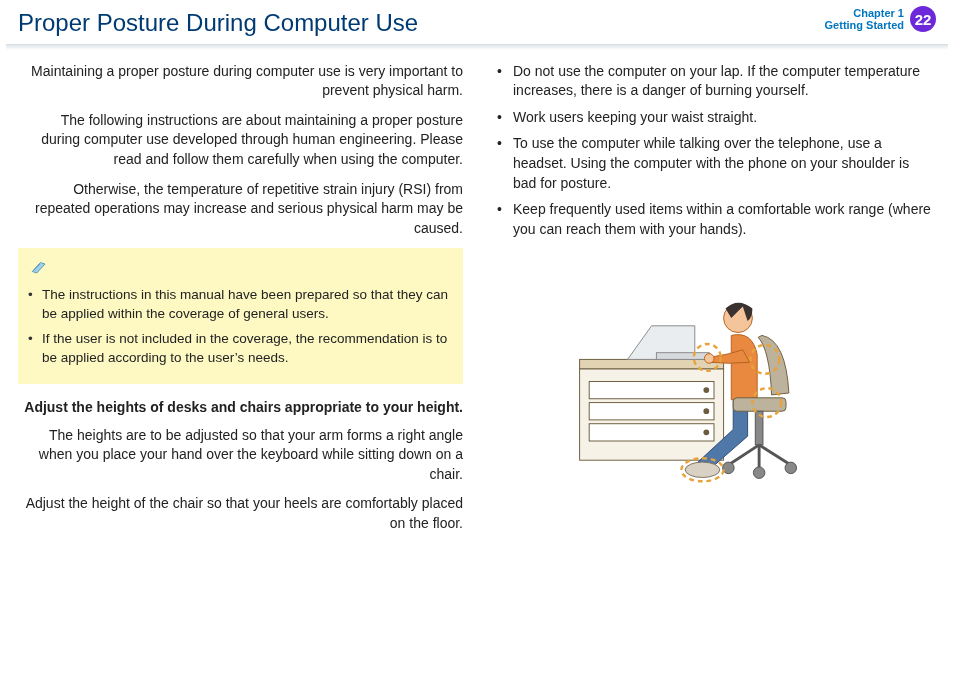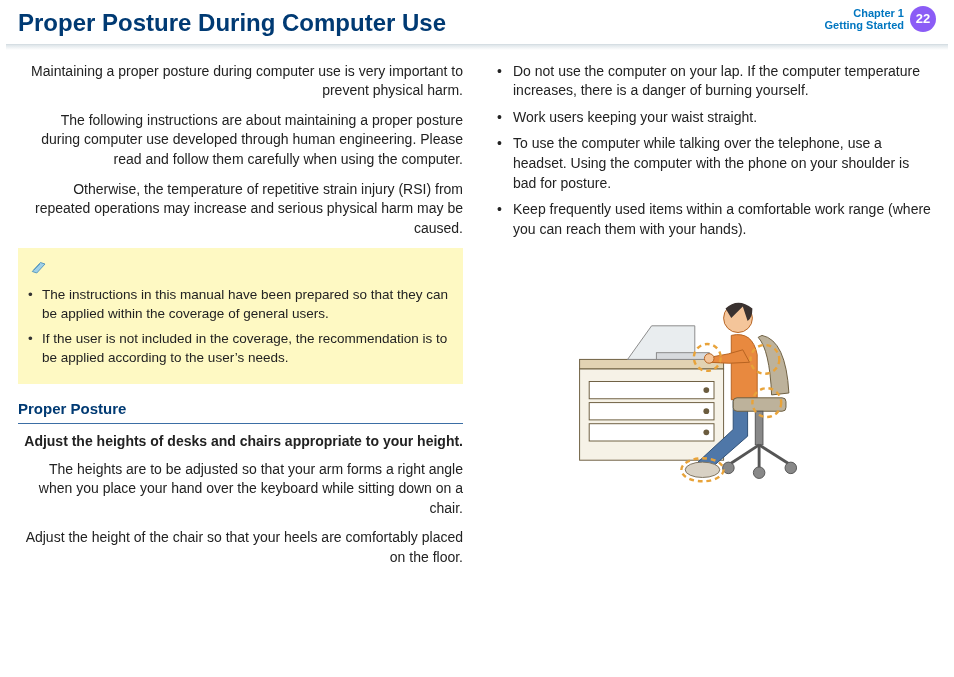--- a/index.html
+++ b/index.html
@@ -15,46 +15,46 @@
   }
   .header {
     display: flex;
     justify-content: space-between;
     align-items: flex-start;
     padding: 6px 18px 4px 18px;
     position: relative;
   }
   .header-title {
     font-size: 24px;
-    font-weight: 700;
+    font-weight: 400;
     color: #003a73;
   }
   .header-right {
     display: flex;
     align-items: center;
     gap: 6px;
   }
   .chapter-block {
     text-align: right;
     font-size: 11px;
     line-height: 1.1;
     color: #0076c0;
     font-weight: 700;
   }
   .page-badge {
     width: 26px;
     height: 26px;
-    background: #8b5cf6;
+    background: #6d28d9;
     color: #fff;
     border-radius: 50%;
     display: flex;
     align-items: center;
     justify-content: center;
     font-weight: 700;
-    font-size: 13px;
+    font-size: 15px;
   }
   .header-rule {
     height: 6px;
     margin: 0 6px 6px 6px;
     background: linear-gradient(to bottom, #dfe6ea, rgba(255,255,255,0));
     border-top: 1px solid #d6dee3;
   }
   .columns {
     display: flex;
     padding: 6px 18px 0 18px;
@@ -149,21 +149,20 @@
           <path d="M3 18 L14 6 L20 8 L9 20 Z" fill="#9fd0e8" stroke="#3a84b5" stroke-width="1"></path>
           <path d="M5 16 L13 8" stroke="#3a84b5" stroke-width="1" fill="none"></path>
         </svg>
       </div>
       <ul class="note-list">
         <li>The instructions in this manual have been prepared so that they can be applied within the coverage of general users.</li>
         <li>If the user is not included in the coverage, the recommendation is to be applied according to the user’s needs.</li>
       </ul>
     </div>
 
-    <div class="section-heading">Proper Posture</div>
     <p class="sub-bold">Adjust the heights of desks and chairs appropriate to your height.</p>
     <p>The heights are to be adjusted so that your arm forms a right angle when you place your hand over the keyboard while sitting down on a chair.</p>
     <p>Adjust the height of the chair so that your heels are comfortably placed on the floor.</p>
   </div>
 
   <div class="col">
     <ul class="right-list">
       <li>Do not use the computer on your lap. If the computer temperature increases, there is a danger of burning yourself.</li>
       <li>Work users keeping your waist straight.</li>
       <li>To use the computer while talking over the telephone, use a headset. Using the computer with the phone on your shoulder is bad for posture.</li>

